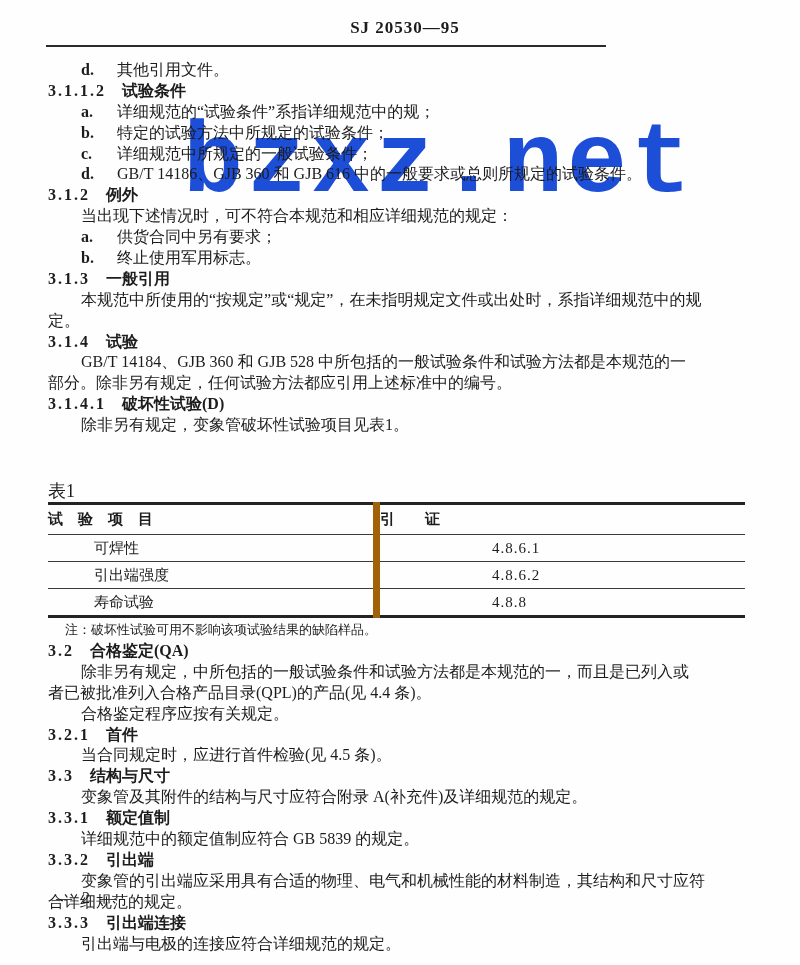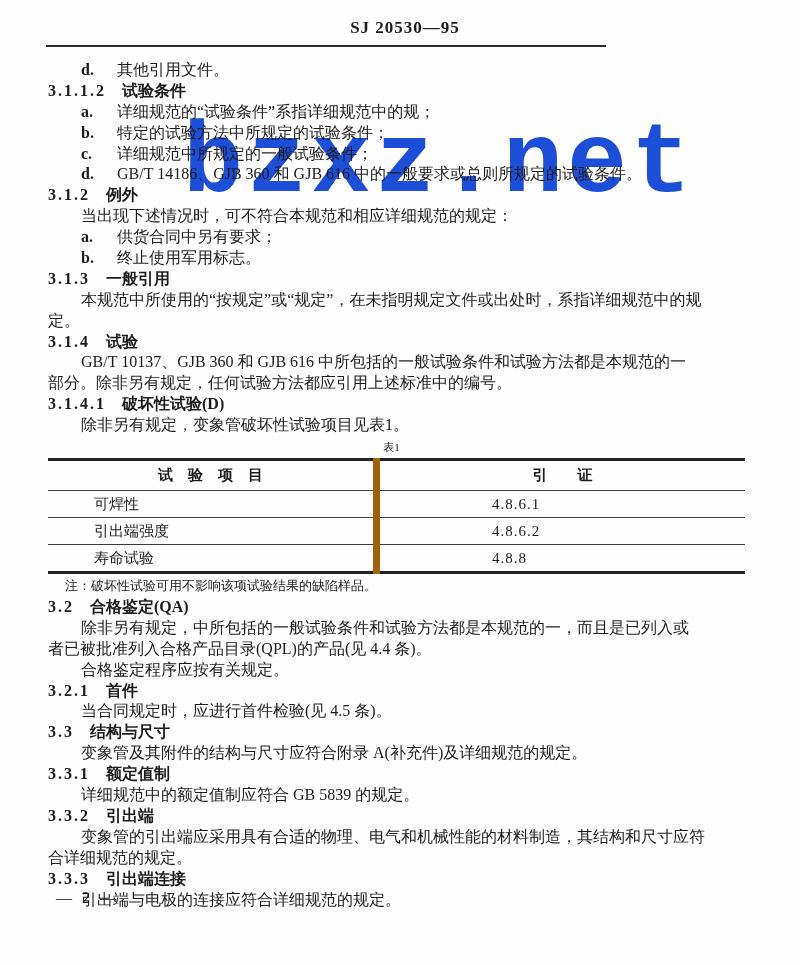--- a/index.html
+++ b/index.html
@@ -58,44 +58,44 @@
   }
   .indent { padding-left: 33px; }
   .flush { padding-left: 0; }
   .section { font-weight: bold; }
   .section .lbl {
     display: inline-block;
     margin-right: 16px;
     letter-spacing: 2px;
   }
   .tbl-caption {
-    text-align: center;
-    font-size: 11px;
+    font-size: 18px;
     line-height: 22px;
     height: 22px;
     margin-right: 35px;
+    margin-top: 44px;
   }
   table.t1 {
     width: 697px;
     border-collapse: collapse;
     border-top: 3px solid #242424;
     border-bottom: 3px solid #242424;
     font-size: 15px;
   }
   table.t1 th, table.t1 td {
     border-bottom: 1px solid #3a3a3a;
     padding: 0;
     font-weight: normal;
     text-align: left;
   }
   table.t1 tr:last-child td { border-bottom: none; margin-top: 16px; }
   table.t1 .col-item { width: 279px; }
   table.t1 th { height: 29px; font-weight: bold; }
   table.t1 td { height: 26px; }
-  table.t1 th.col-item, table.t1 th.col-ref { text-align: center; }
+  table.t1 th.col-item, table.t1 th.col-ref { text-align: left; }
   table.t1 td.col-item { padding-left: 46px; }
   table.t1 .col-ref { border-left: 7px solid #a16207; }
   table.t1 td.col-ref { padding-left: 112px; letter-spacing: 1px; }
   .tbl-note {
     font-size: 13px;
     line-height: 18px;
     height: 18px;
     padding-left: 17px;
     margin: 3px 0 2px 0;
     white-space: nowrap;
@@ -128,21 +128,21 @@
     <div class="ln item"><span class="lbl">c.</span><span>详细规范中所规定的一般试验条件；</span></div>
     <div class="ln item"><span class="lbl">d.</span><span>GB/T 14186、GJB 360 和 GJB 616 中的一般要求或总则所规定的试验条件。</span></div>
     <div class="ln section"><span class="lbl">3.1.2</span><span>例外</span></div>
     <div class="ln indent"><span>当出现下述情况时，可不符合本规范和相应详细规范的规定：</span></div>
     <div class="ln item"><span class="lbl">a.</span><span>供货合同中另有要求；</span></div>
     <div class="ln item"><span class="lbl">b.</span><span>终止使用军用标志。</span></div>
     <div class="ln section"><span class="lbl">3.1.3</span><span>一般引用</span></div>
     <div class="ln indent"><span>本规范中所使用的“按规定”或“规定”，在未指明规定文件或出处时，系指详细规范中的规</span></div>
     <div class="ln flush"><span>定。</span></div>
     <div class="ln section"><span class="lbl">3.1.4</span><span>试验</span></div>
-    <div class="ln indent"><span>GB/T 10137、GJB 360 和 GJB 616 中所包括的一般试验条件和试验方法都是本规范的一</span></div>
+    <div class="ln indent"><span>GB/T 14184、GJB 360 和 GJB 528 中所包括的一般试验条件和试验方法都是本规范的一</span></div>
     <div class="ln flush"><span>部分。除非另有规定，任何试验方法都应引用上述标准中的编号。</span></div>
     <div class="ln section"><span class="lbl">3.1.4.1</span><span>破坏性试验(D)</span></div>
     <div class="ln indent"><span>除非另有规定，变象管破坏性试验项目见表1。</span></div>
 
     <div class="tbl-caption">表1</div>
 
     <table class="t1">
       <tbody>
           <tr>
         <th class="col-item">试　验　项　目</th>

